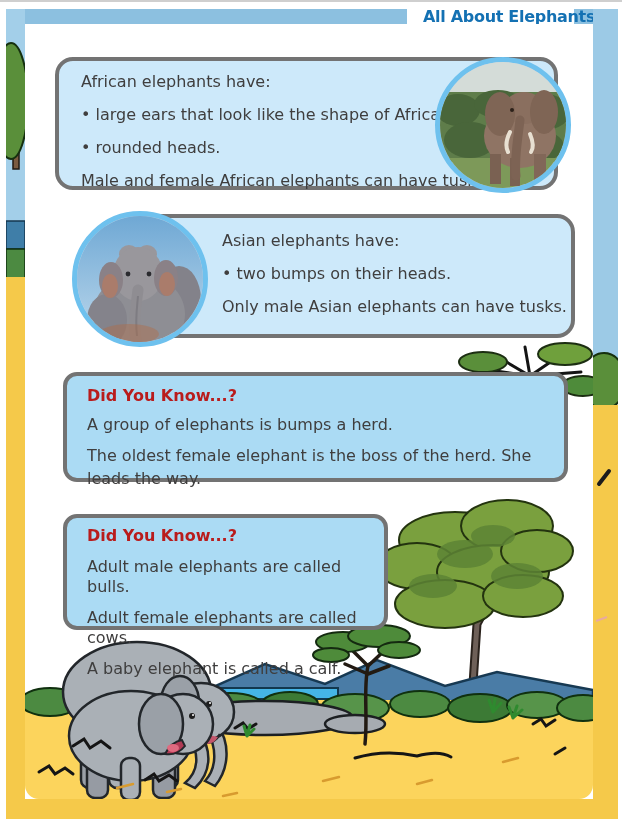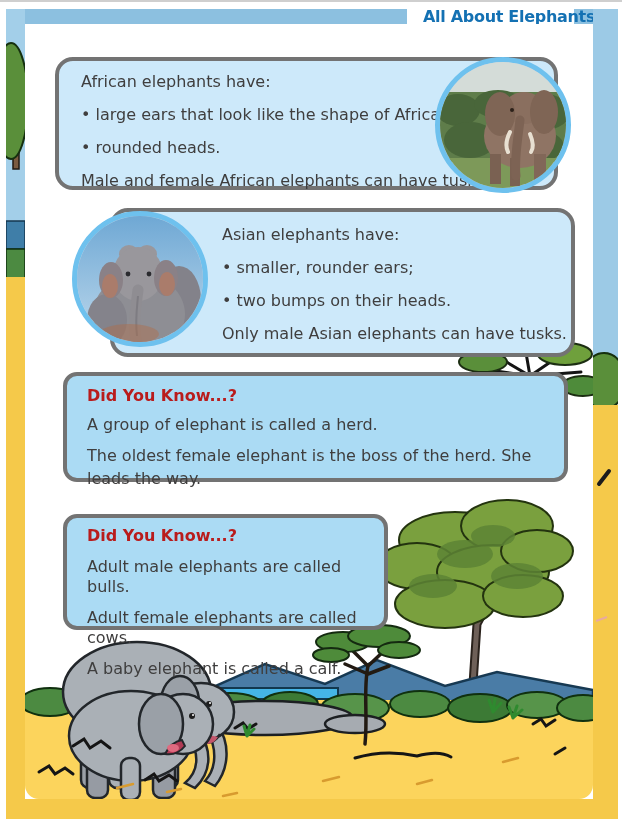--- a/index.html
+++ b/index.html
@@ -35,21 +35,21 @@
   .ibox .tcol{display:flex;flex-direction:column;}
   .line{line-height:20px;}
   .b{font-weight:bold;color:#b91c1c;}
   .photo{
     position:absolute;width:126px;height:126px;border:5px solid #6ec1ee;border-radius:50%;
     overflow:hidden;background:#bcd4e6;
   }
   #box-african{left:30px;top:33px;width:503px;height:133px;}
   #box-african .tcol{padding:11px 0 0 22px;gap:13px;width:390px;}
   #photo-african{left:410px;top:33px;}
-  #box-asian{left:85px;top:184px;width:465px;height:149px;}
+  #box-asian{left:85px;top:190px;width:465px;height:124px;}
   #box-asian .tcol{padding:13px 0 0 108px;gap:13px;}
   #photo-asian{left:47px;top:187px;}
   #box-herd{left:38px;top:348px;width:505px;height:110px;}
   #box-herd .tcol{padding:10px 14px 0 20px;gap:9px;}
   #box-names{left:38px;top:490px;width:325px;height:116px;}
   #box-names .tcol{padding:8px 8px 0 20px;gap:11px;}
   .para{line-height:23px;}
 </style>
 </head>
 <body>
@@ -234,21 +234,20 @@
           <path d="M70,70 q-6,12 -2,20" stroke="#e8e0d2" stroke-width="4" fill="none" stroke-linecap="round"></path>
           <path d="M90,72 q5,12 1,18" stroke="#e8e0d2" stroke-width="4" fill="none" stroke-linecap="round"></path>
           <circle cx="72" cy="48" r="2" fill="#2c2119"></circle>
         </g>
       </svg>
     </div>
 
     <div class="ibox" id="box-asian">
       <div class="tcol">
         <div class="line">Asian elephants have:</div>
-        <div class="line">• smaller, rounder ears;</div>
         <div class="line">• two bumps on their heads.</div>
         <div class="line">Only male Asian elephants can have tusks.</div>
       </div>
     </div>
 
     <div class="photo" id="photo-asian">
       <svg width="126" height="126" viewBox="0 0 126 126">
         <defs>
           <linearGradient id="sky2" x1="0" y1="0" x2="0" y2="1">
             <stop offset="0" stop-color="#6fa8d4"></stop>
@@ -270,21 +269,21 @@
         <path d="M61,80 C60,92 58,104 60,120" stroke="#7e7c82" stroke-width="2" fill="none"></path>
         <circle cx="51" cy="58" r="2.4" fill="#2a2a2e"></circle>
         <circle cx="72" cy="58" r="2.4" fill="#2a2a2e"></circle>
         <ellipse cx="52" cy="118" rx="30" ry="10" fill="#b3693f" opacity="0.4"></ellipse>
       </svg>
     </div>
 
     <div class="ibox deep" id="box-herd">
       <div class="tcol">
         <div class="line b">Did You Know...?</div>
-        <div class="line">A group of elephant is called a herd.</div>
+        <div class="line">A group of elephants is bumps a herd.</div>
         <div class="para">The oldest female elephant is the boss of the herd. She leads the way.</div>
       </div>
     </div>
 
     <div class="ibox deep" id="box-names">
       <div class="tcol">
         <div class="line b">Did You Know...?</div>
         <div class="line">Adult male elephants are called bulls.</div>
         <div class="line">Adult female elephants are called cows.</div>
         <div class="line">A baby elephant is called a calf.</div>

